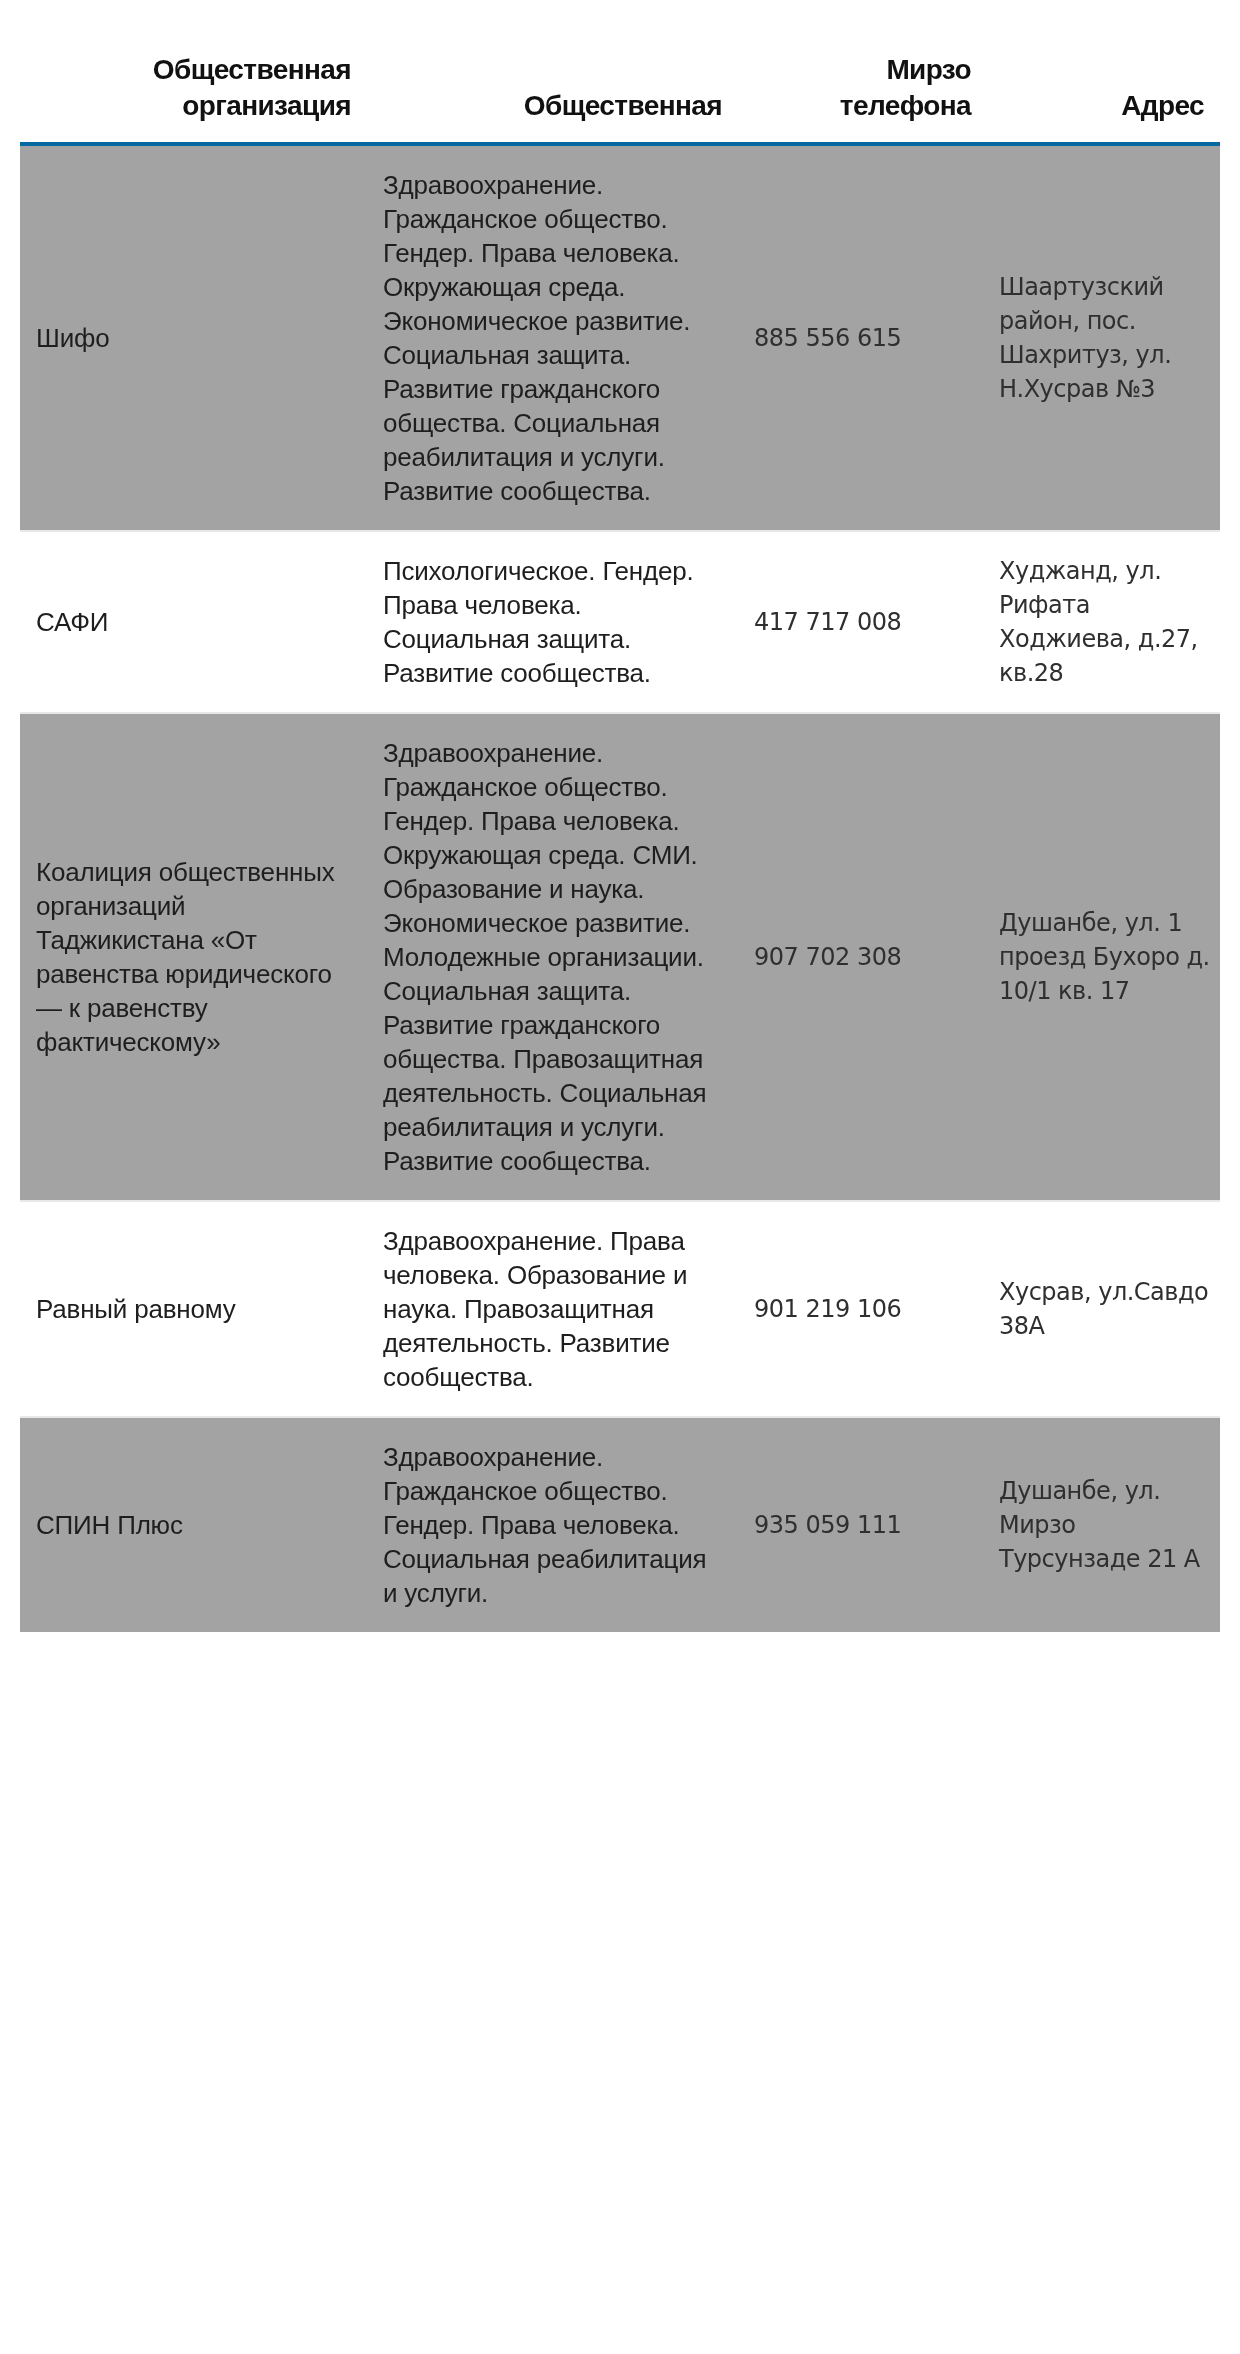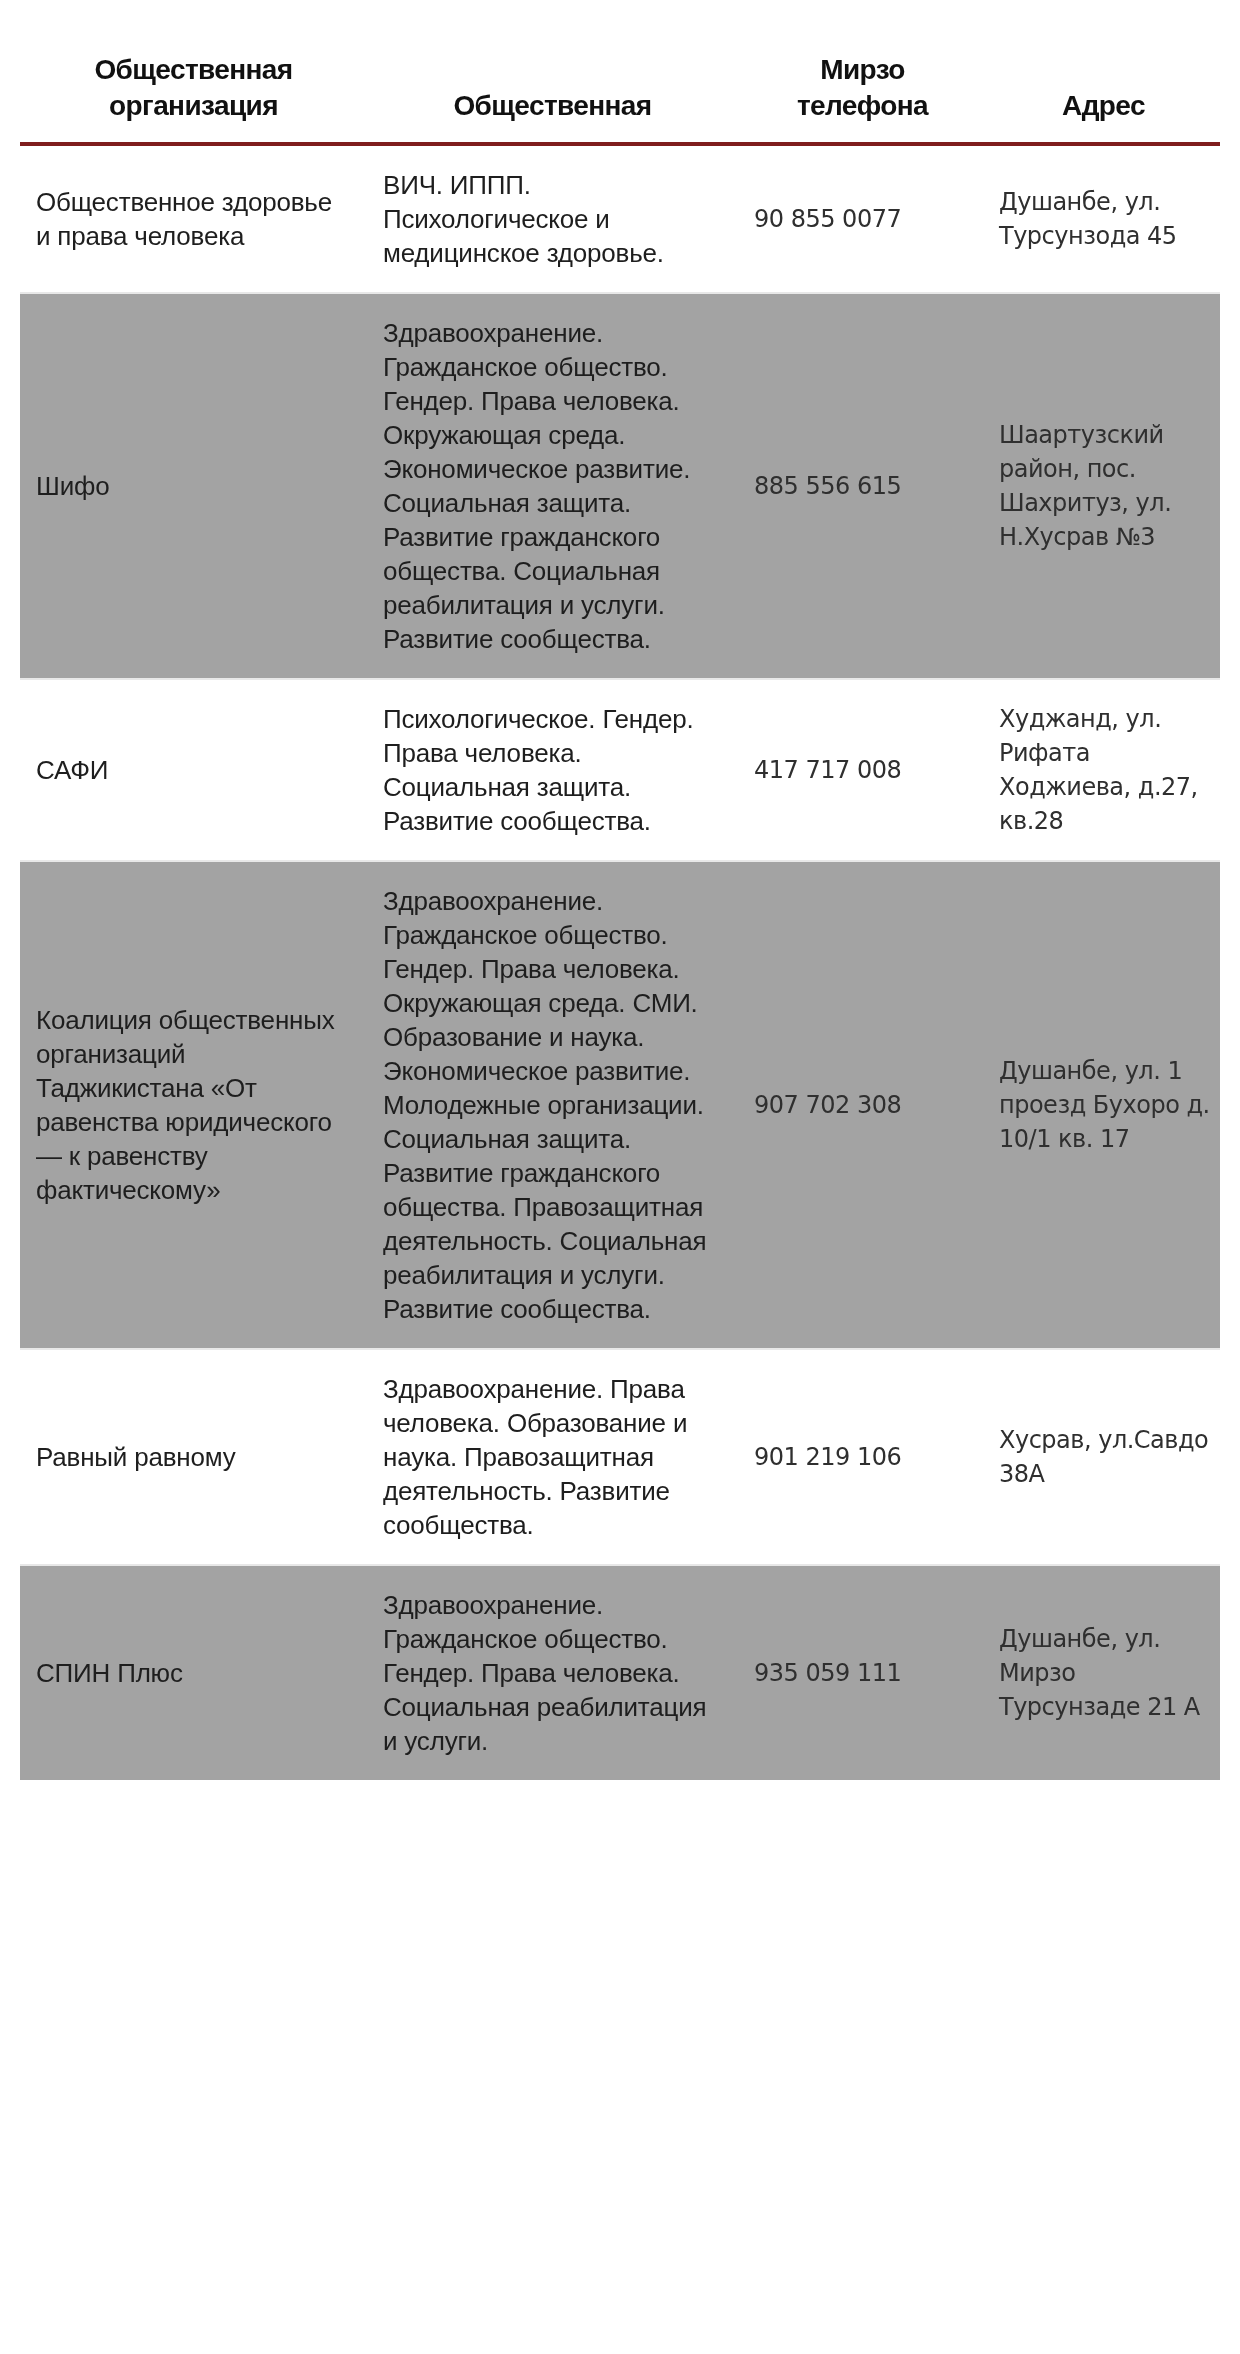--- a/index.html
+++ b/index.html
@@ -7,25 +7,25 @@
   .table {
     position: absolute; left: 20px; top: 40px; width: 1200px;
     border-collapse: collapse; table-layout: fixed;
     font-family: "Liberation Sans", sans-serif;
   }
   .table col.c1 { width: 347px; }
   .table col.c2 { width: 371px; }
   .table col.c3 { width: 249px; }
   .table col.c4 { width: 233px; }
   .table th {
-    text-align: center; vertical-align: bottom;
+    text-align: right; vertical-align: bottom;
     font-weight: bold; font-size: 28px; line-height: 36px; color: #111;
     padding: 12px 16px 18px 16px;
     letter-spacing: -0.6px;
-    border-bottom: 4px solid #7f1d1d;
+    border-bottom: 4px solid #0369a1;
   }
   .table th.h1 { padding-left: 16px; }
   .table td {
     vertical-align: middle; font-size: 26px; line-height: 34px; color: #1e1e1e;
     padding: 22px 16px 22px 16px;
     border-bottom: 2px solid #e8e8e8;
     letter-spacing: -0.2px;
   }
   .table tr.alt td { background: #a3a3a3; }
   .table tr.last td { border-bottom: none; }
@@ -45,26 +45,20 @@
     </colgroup>
   <thead>
     <tr>
       <th class="h1">Общественная организация</th>
       <th>Общественная</th>
       <th>Мирзо телефона</th>
       <th>Адрес</th>
     </tr>
   </thead>
   <tbody>
-    <tr>
-      <td>Общественное здоровье и права человека</td>
-      <td>ВИЧ. ИППП. Психологическое и медицинское здоровье.</td>
-      <td class="phone">90 855 0077</td>
-      <td class="addr">Душанбе, ул. Турсунзода 45</td>
-    </tr>
     <tr class="alt">
       <td>Шифо</td>
       <td>Здравоохранение. Гражданское общество. Гендер. Права человека. Окружающая среда. Экономическое развитие. Социальная защита. Развитие гражданского общества. Социальная реабилитация и услуги. Развитие сообщества.</td>
       <td class="phone">885 556 615</td>
       <td class="addr">Шаартузский район, пос. Шахритуз, ул. Н.Хусрав №3</td>
     </tr>
     <tr>
       <td>САФИ</td>
       <td>Психологическое. Гендер. Права человека. Социальная защита. Развитие сообщества.</td>
       <td class="phone">417 717 008</td>

